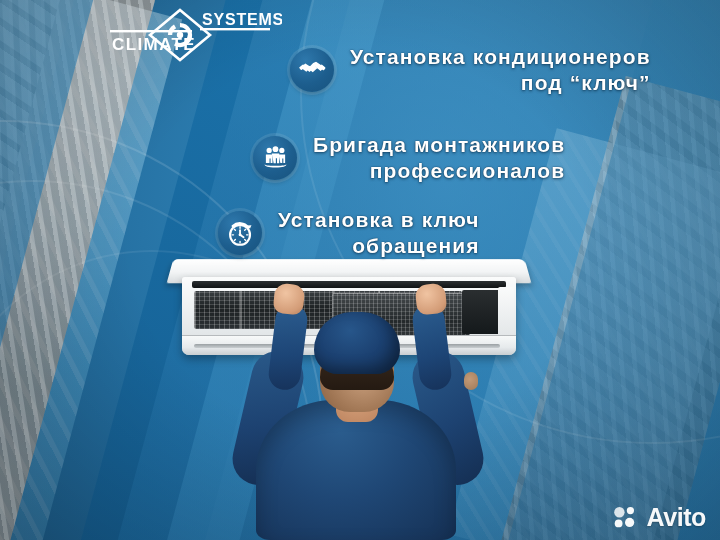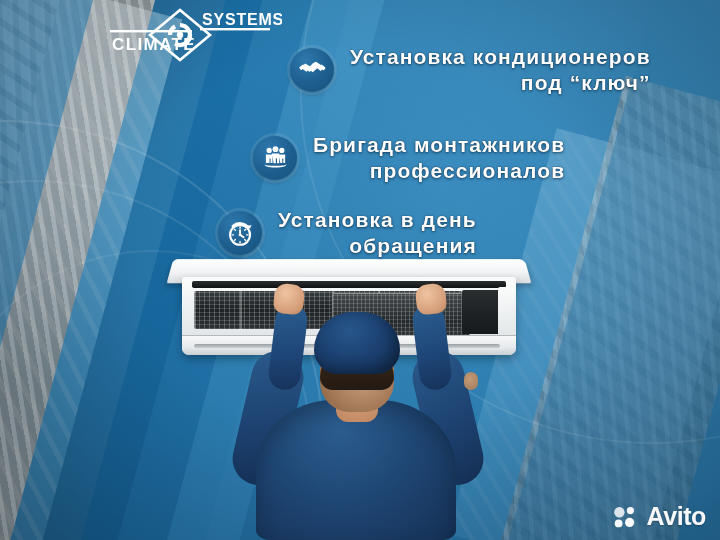--- a/index.html
+++ b/index.html
@@ -410,20 +410,21 @@
     width: 14px; height: 18px;
     background: radial-gradient(circle at 40% 40%, #c39a77, #a17a58);
     border-radius: 7px;
   }
 
   
   .avito {
     position: absolute;
     right: 14px; bottom: 10px;
     display: flex;
+    align-items: center;
     gap: 8px;
     z-index: 60;
     opacity: 0.96;
   }
   .avito .mark { display: block; }
   .avito .wordmark {
     color: #ffffff;
     font-size: 25px;
     font-weight: bold;
     letter-spacing: -0.4px;
@@ -522,21 +523,21 @@
           </g>
           <g stroke="#ffffff" stroke-width="2" stroke-linecap="round">
             <line x1="15.5" y1="17.5" x2="15.5" y2="12.4"></line>
             <line x1="15.5" y1="17.5" x2="19.4" y2="20.2"></line>
           </g>
           <circle cx="15.5" cy="17.5" r="1.6" fill="#ffffff"></circle>
           <path d="M7.4 7.8 a11.8 11.8 0 0 1 17.2 1.4" fill="none" stroke="#ffffff" stroke-width="2.6" stroke-linecap="round"></path>
           <path d="M26.4 10.8 l-3.3-3.7 l5.0 -0.3 z" fill="#ffffff"></path>
         </svg>
       </span>
-      <span class="ftext">Установка в день
+      <span class="ftext">Установка в ключ
 обращения</span>
     </div>
 
   </div>
 
   <div class="ac-scene">
 
     <div class="ac-unit">
       <div class="ac-lid"></div>
       <div class="ac-body">

